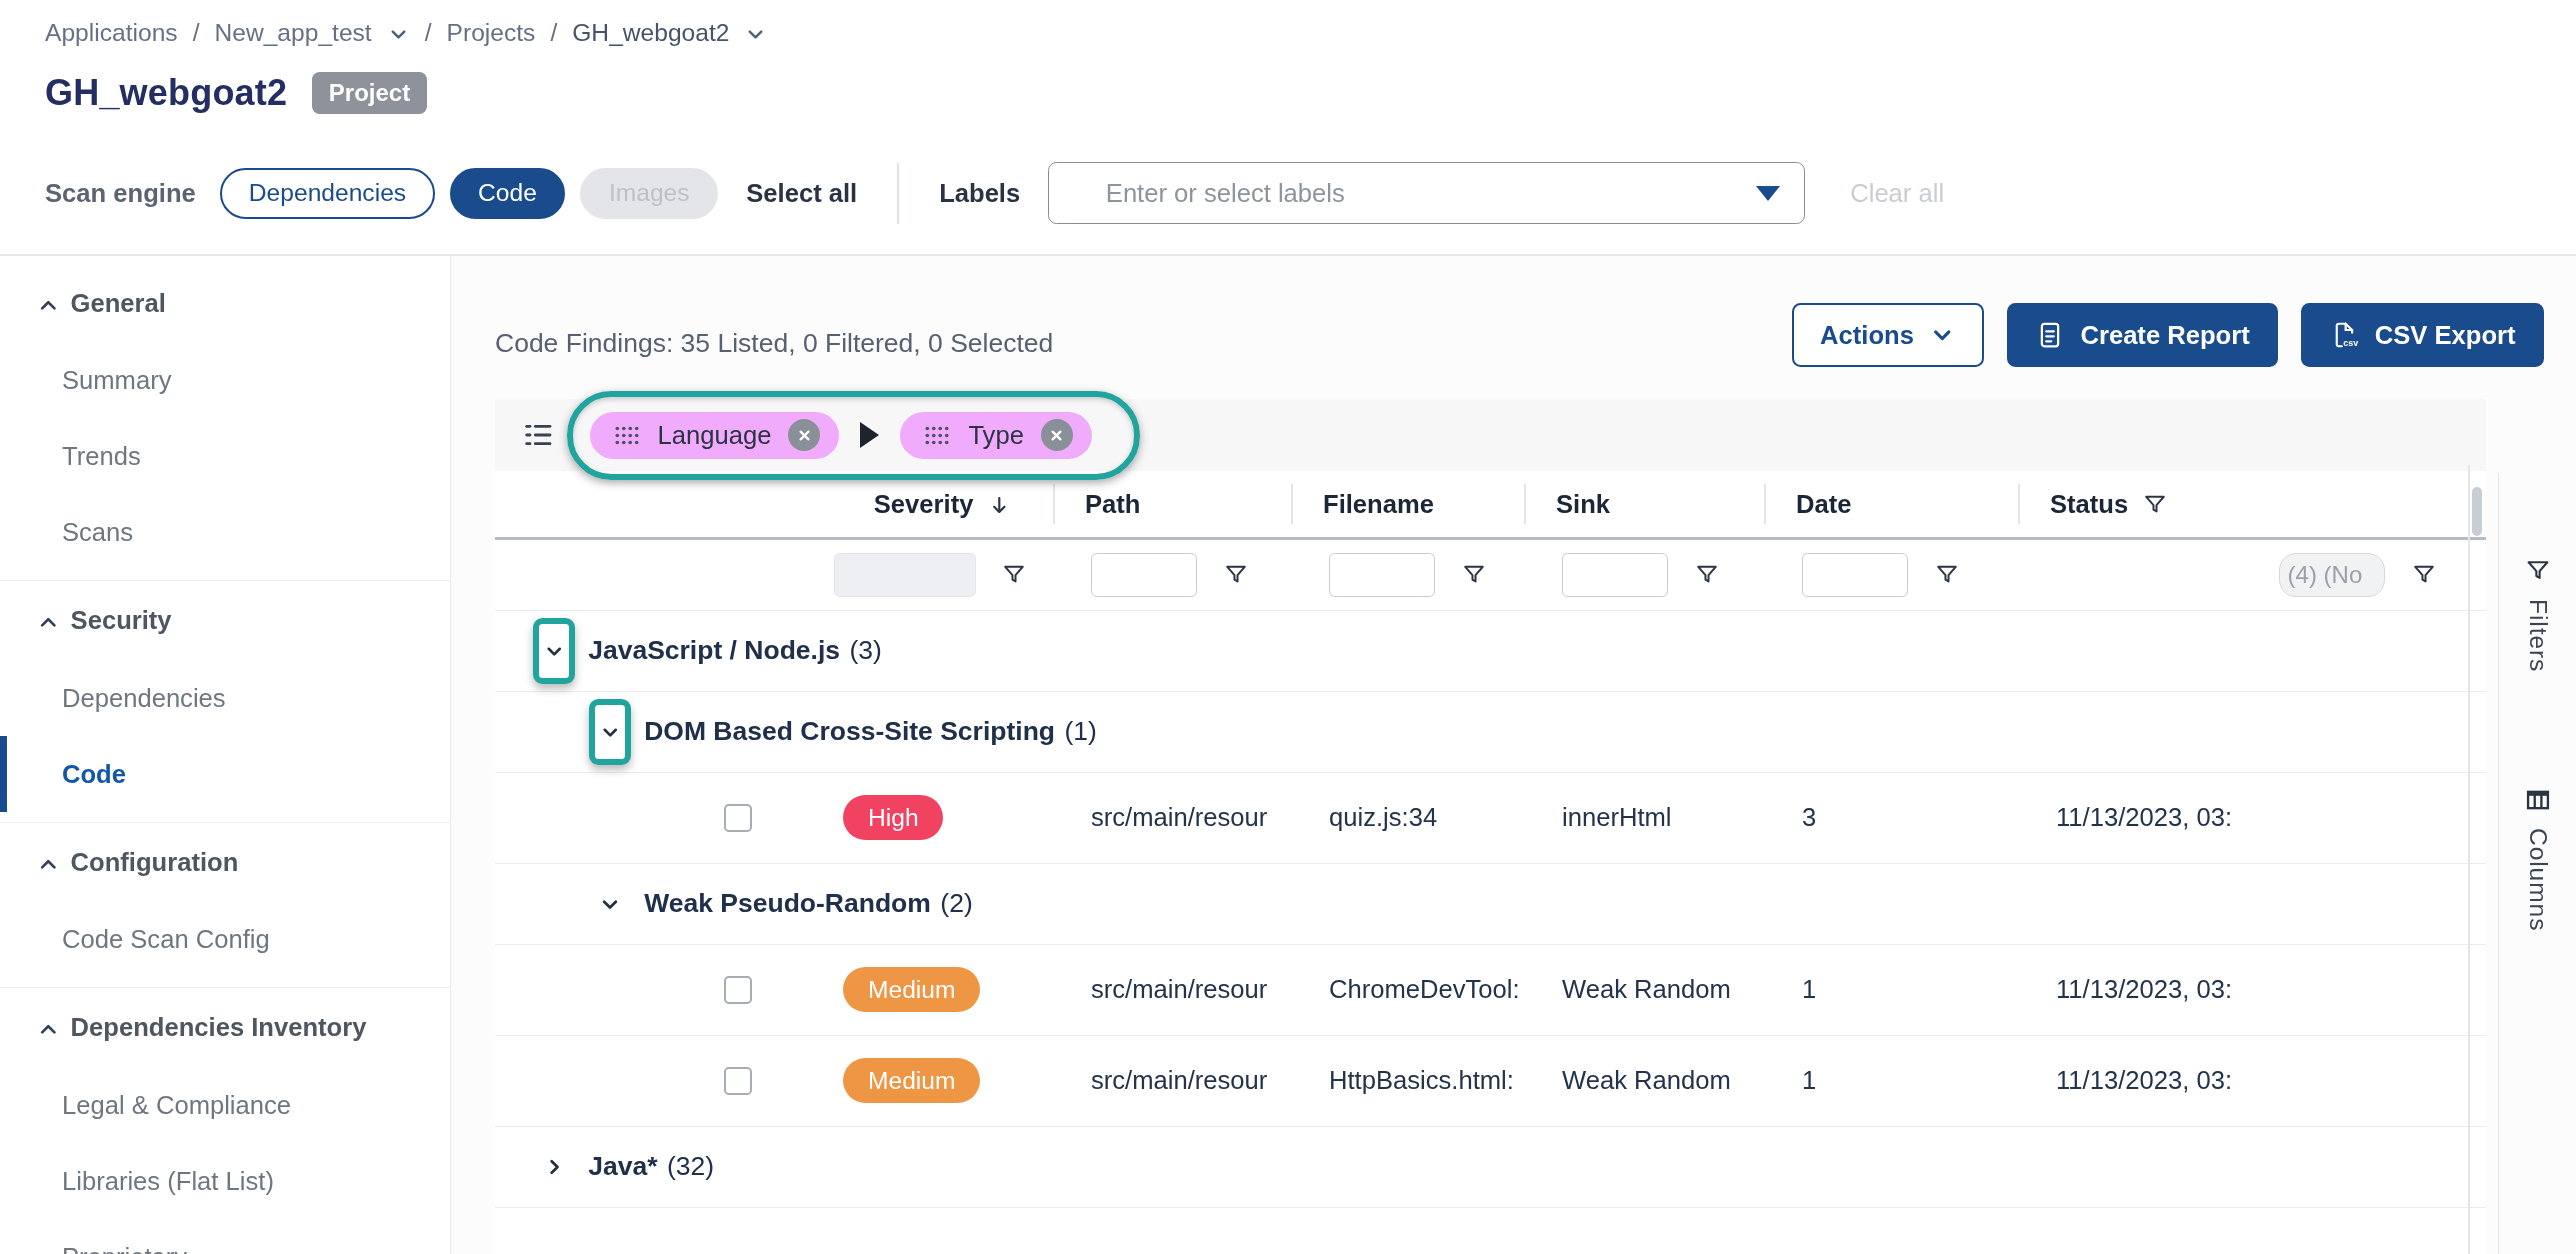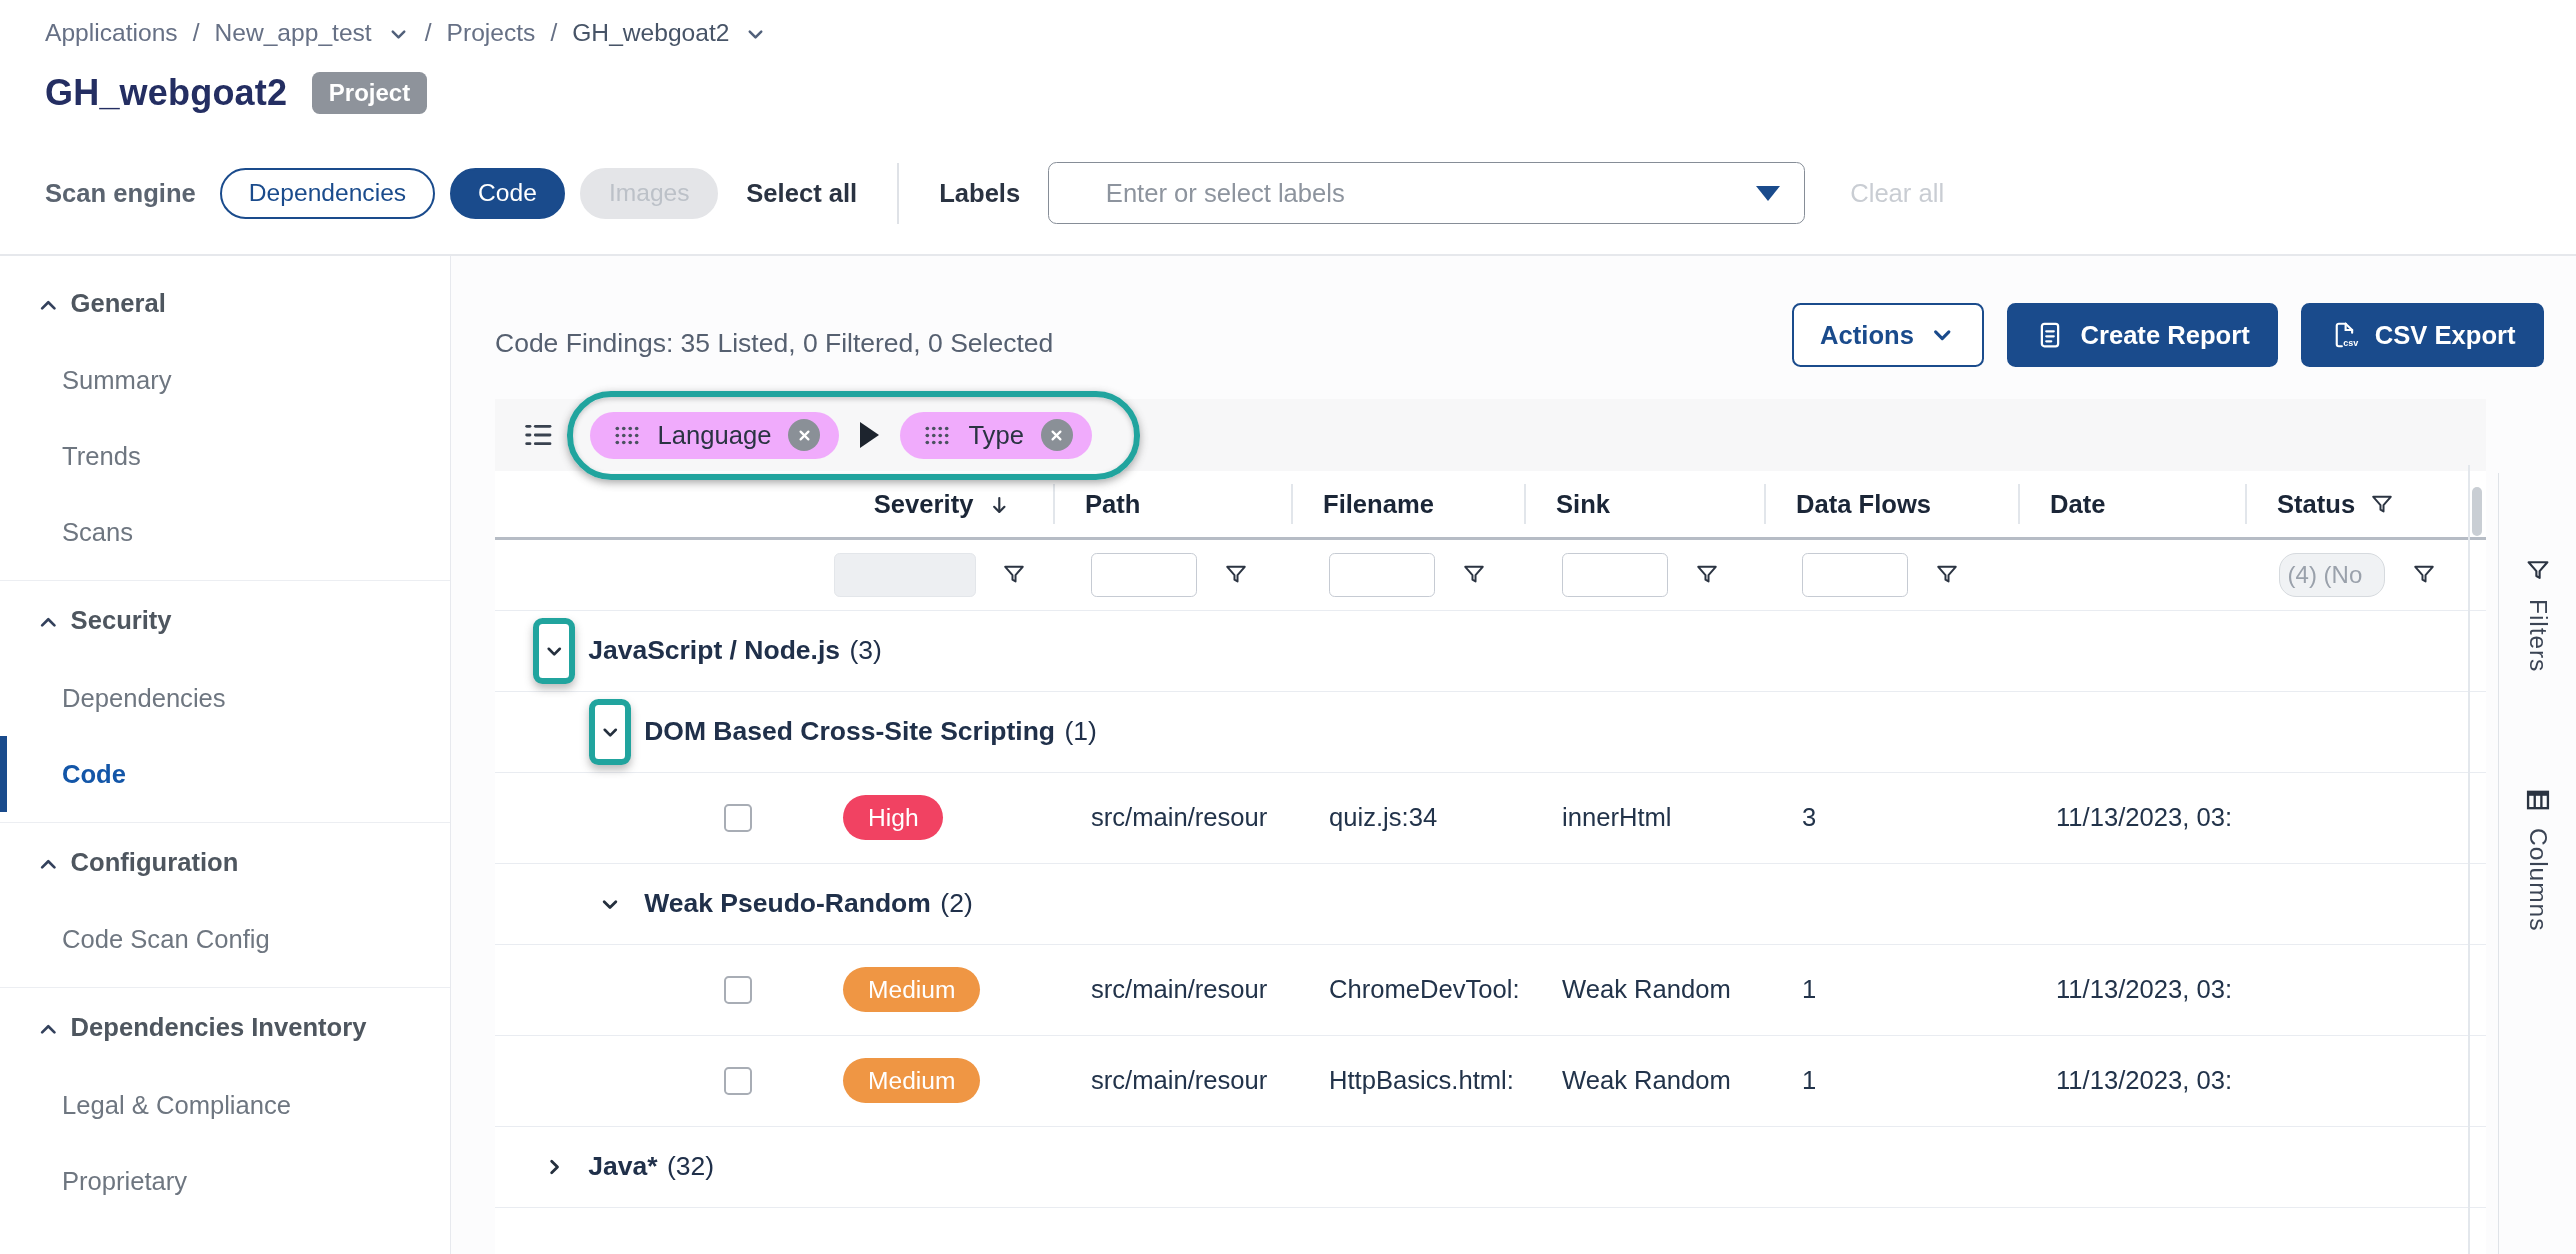--- a/index.html
+++ b/index.html
@@ -216,20 +216,21 @@
       <div class="side-section">
         <div class="side-head">
           <span class="schev">
             <svg viewBox="0 0 24 24" width="24.6" height="24.6" fill="none" stroke="#33415c" stroke-width="2.6" stroke-linecap="round" stroke-linejoin="round">
               <polyline points="6 15 12 9 18 15"></polyline>
             </svg>
           </span>
           <span class="side-title">Dependencies Inventory</span>
         </div>
         <div class="side-item">Legal &amp; Compliance</div>
+        <div class="side-item">Libraries (Flat List)</div>
         <div class="side-item">Proprietary</div>
       </div>
     </aside>
 
   <main id="content">
     <div class="summary-line">Code Findings: 35 Listed, 0 Filtered, 0 Selected</div>
 
     <div class="btnbar">
       <div class="btn outline">
         <span>Actions</span>
@@ -344,23 +345,20 @@
             </span>
         </div>
         <div class="hcell sep">
           <span>Path</span>
         </div>
         <div class="hcell sep">
           <span>Filename</span>
         </div>
         <div class="hcell sep">
           <span>Sink</span>
-        </div>
-        <div class="hcell sep">
-          <span>Data Flows</span>
         </div>
         <div class="hcell sep">
           <span>Date</span>
         </div>
         <div class="hcell sep">
           <span>Status</span>
           <span class="hfun">
               <svg viewBox="0 0 24 24" width="28" height="28" fill="none" stroke="#2b3442" stroke-width="1.7" stroke-linejoin="round">
                 <path d="M4.5 5h15l-6.2 7.1v5.4l-2.6-1.5v-3.9Z"></path>
               </svg>

